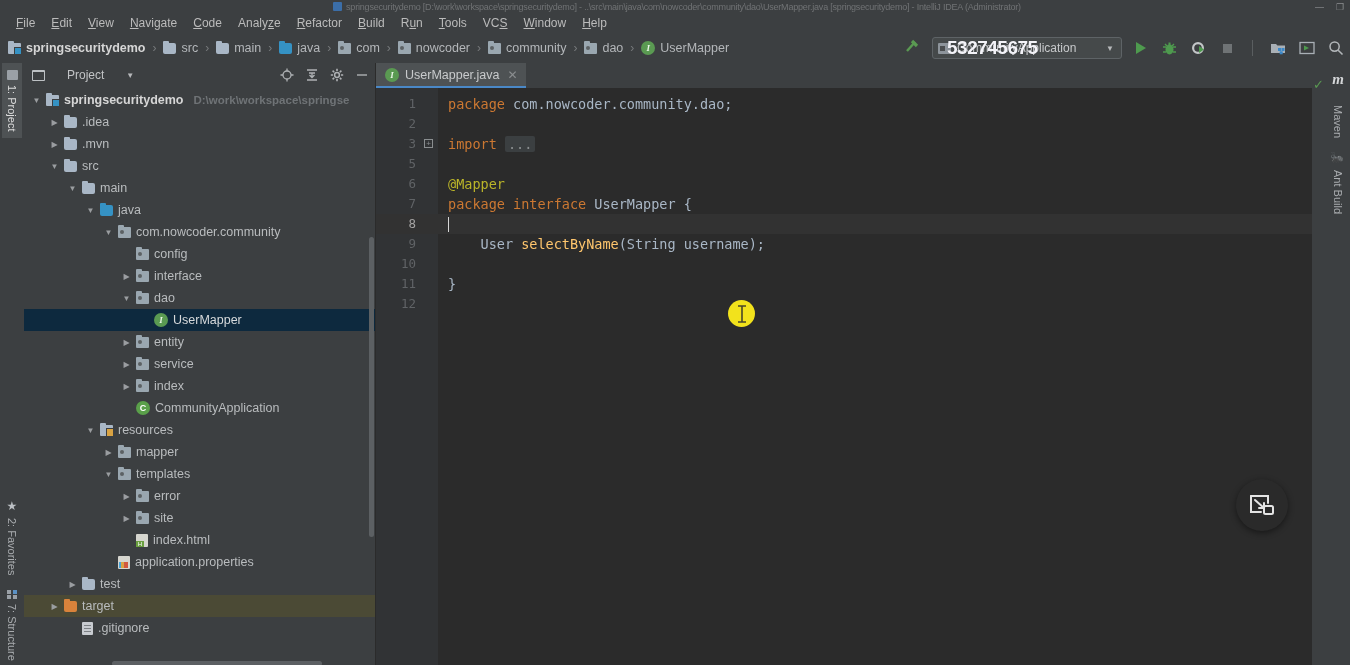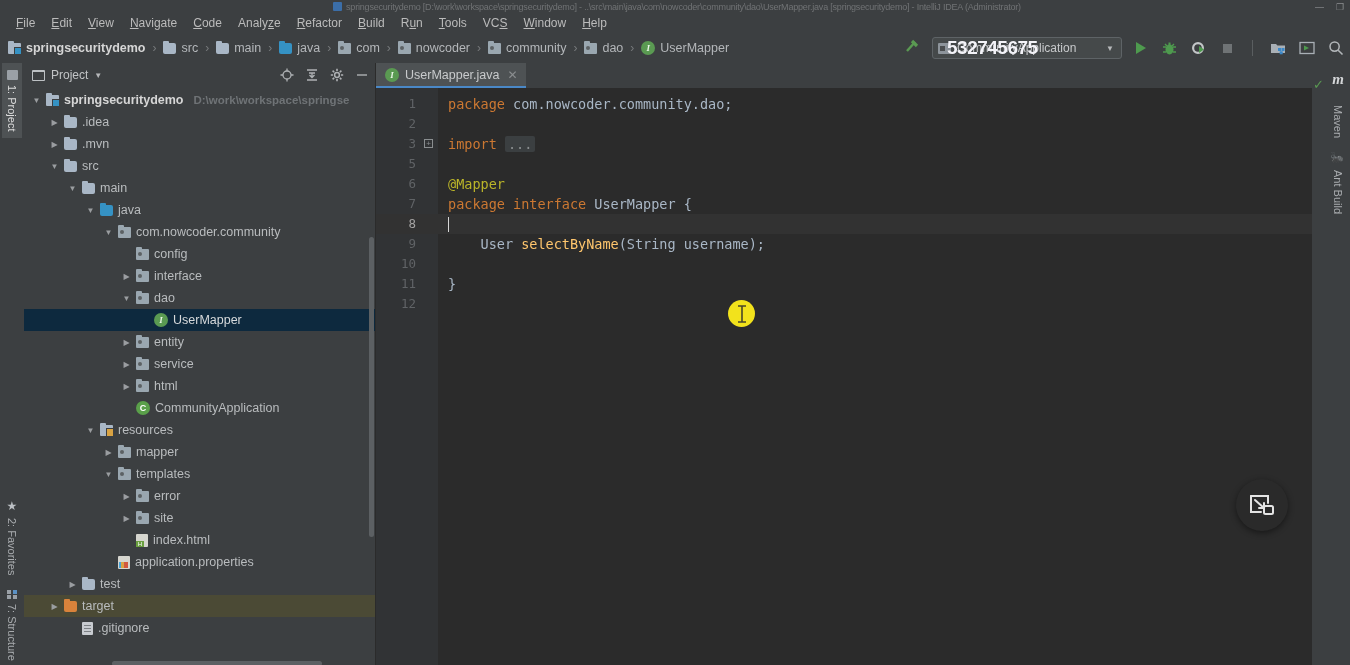--- a/index.html
+++ b/index.html
@@ -186,21 +186,21 @@
   }
   .lrail-bottom { margin-top: auto; display:flex; flex-direction:column; align-items:center; }
 
   
   .projpanel {
     width: 352px; background: #3c3f41; display: flex; flex-direction: column;
     flex: 0 0 352px; border-right: 1px solid #2b2b2b;
   }
   .pp-header {
     height: 24px; display: flex; align-items: center; padding: 0 6px 0 8px;
-    gap: 6px; background: #3c3f41;
+    gap: 22px; background: #3c3f41;
   }
   .pp-title { font-size: 12px; color: #c2c4c6; }
   .pp-winico {
     width: 13px; height: 11px; background: #bdc1c4; border-radius:1px; position: relative;
   }
   .pp-winico::after {
     content:""; position:absolute; left:1px; top:2px; right:1px; bottom:1px; background:#3c3f41;
   }
   .pp-caret { font-size: 8px; color: #b6b8ba; }
   .pp-actions { margin-left: auto; display: flex; align-items: center; gap: 11px; }
@@ -568,21 +568,21 @@
           <span>entity</span>
         </div>
         <div class="trow" style="padding-left: 98px;">
           <span class="tri">▶</span>
           <span class="ic ic-pkg"></span>
           <span>service</span>
         </div>
         <div class="trow" style="padding-left: 98px;">
           <span class="tri">▶</span>
           <span class="ic ic-pkg"></span>
-          <span>html</span>
+          <span>index</span>
         </div>
         <div class="trow" style="padding-left: 98px;">
           <span class="tri none"></span>
           <span class="ic ic-class spring">C</span>
           <span>CommunityApplication</span>
         </div>
         <div class="trow" style="padding-left: 62px;">
           <span class="tri">▼</span>
           <span class="ic ic-res"></span>
           <span>resources</span>

